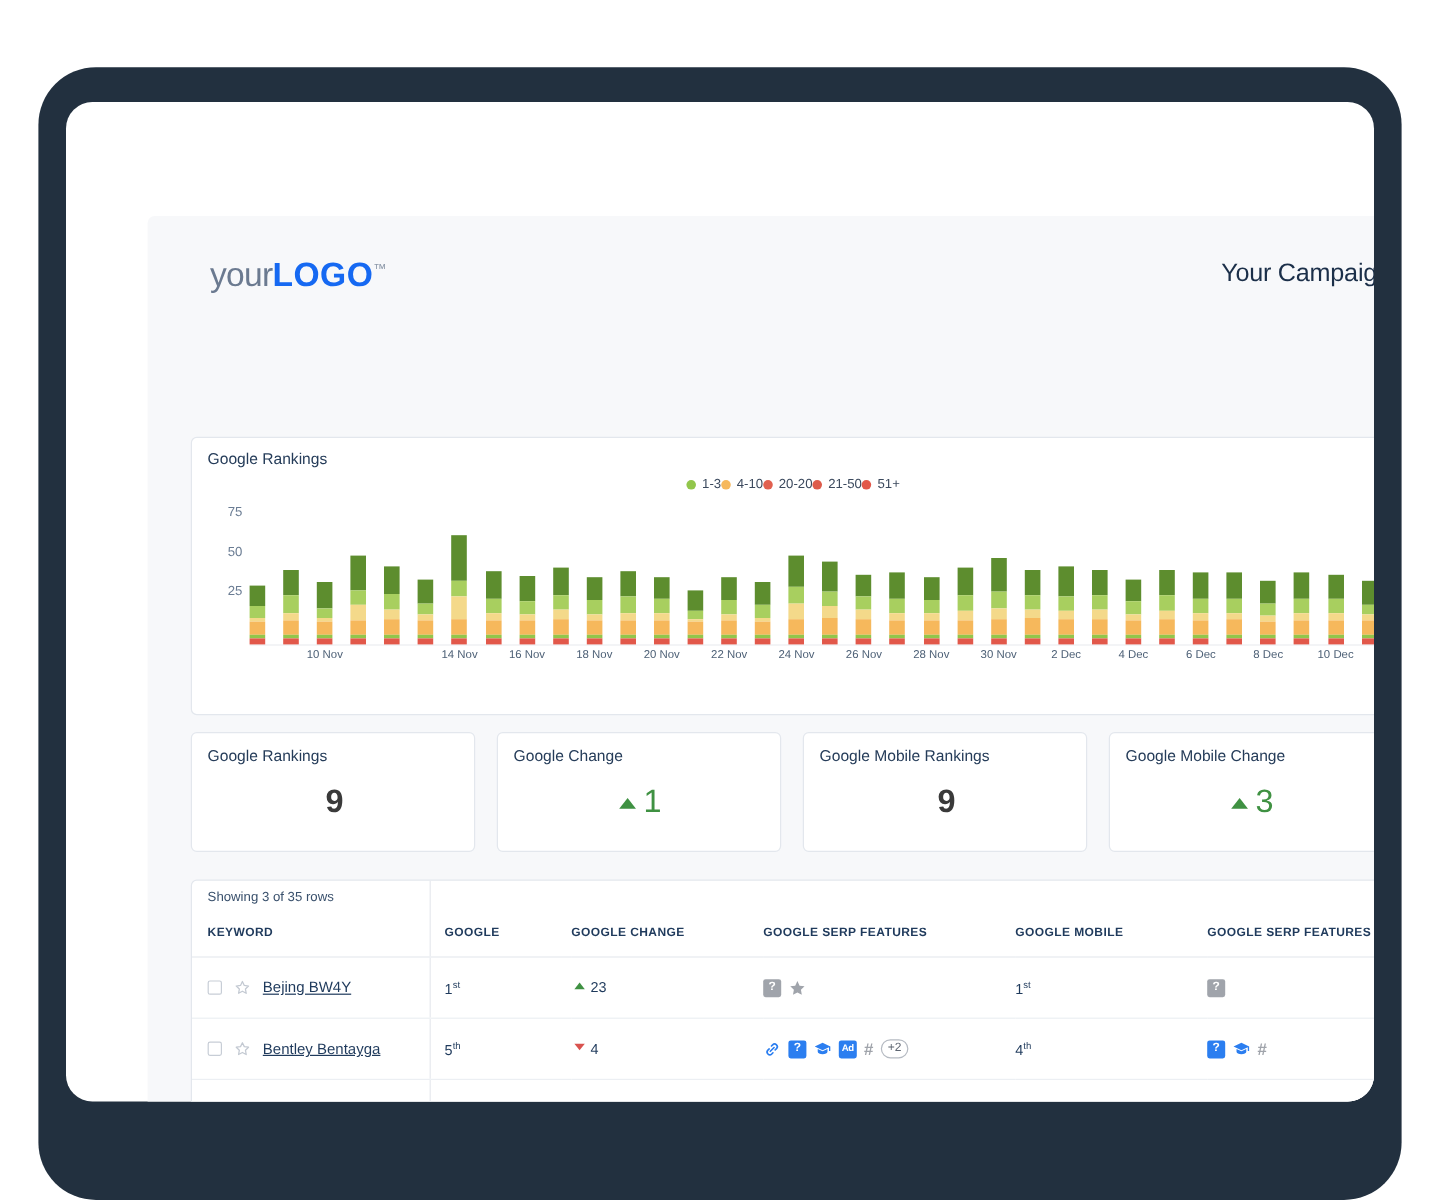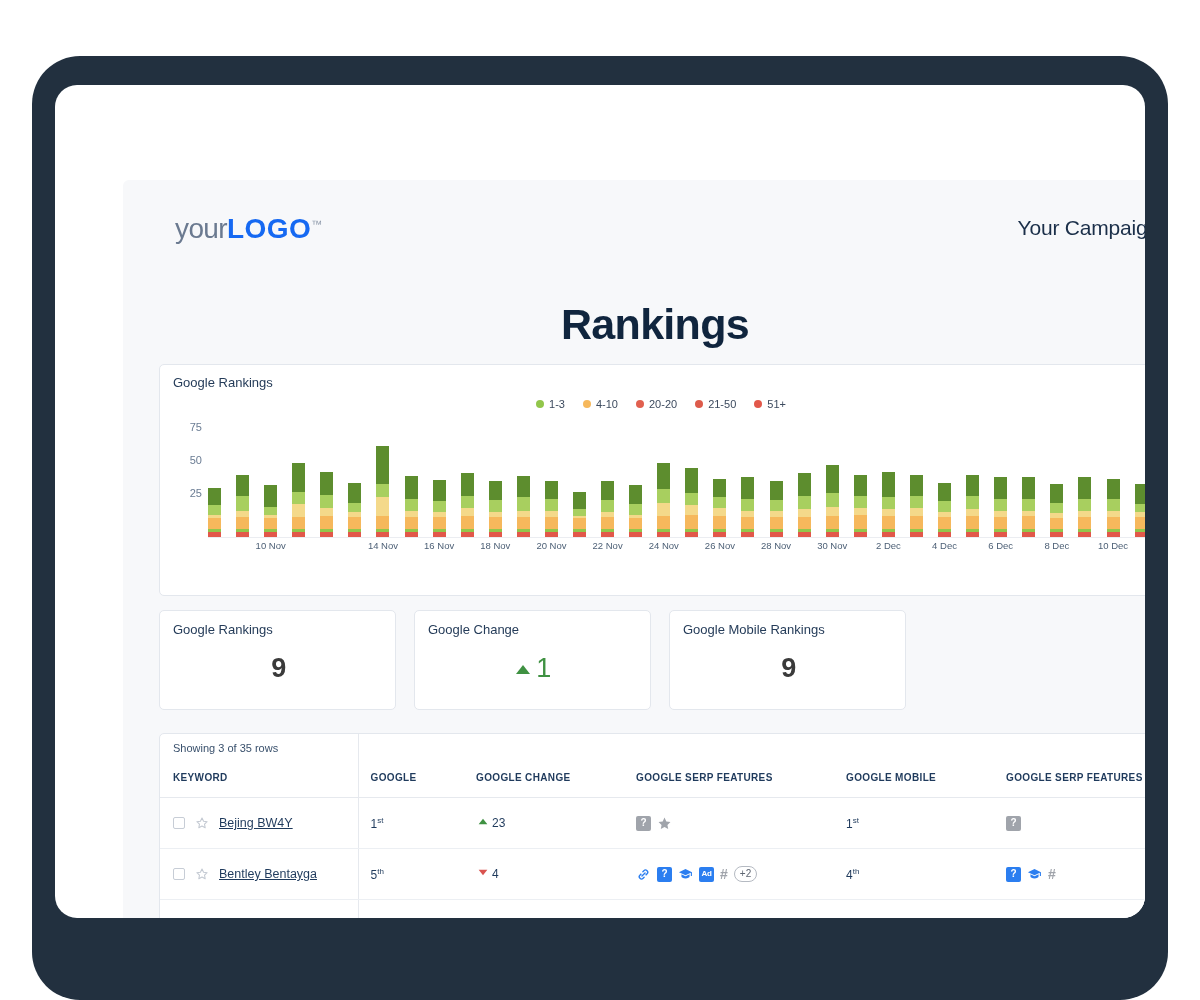--- a/index.html
+++ b/index.html
@@ -74,21 +74,21 @@
   }
 
   
   #chart-card { left: 36px; top: 184px; width: 1002px; height: 232px; }
   .chart-title {
     position: absolute; left: 13px; top: 10px;
     font-size: 13px; color: #253c59;
   }
   .legend {
     position: absolute; left: 0; top: 33px; width: 1002px;
-    display: flex; justify-content: center; gap: 18px;
+    display: flex; justify-content: center; 
     font-size: 11px; color: #3c4a5e;
   }
   .legend-item { display: flex; align-items: center; gap: 5px; }
   .legend-dot { width: 8px; height: 8px; border-radius: 50%; display: block; }
 
   .plot {
     position: absolute; left: 0; top: 55px;
     width: 1002px; height: 130px;
   }
   .y-axis { position: absolute; left: 0; top: 0; width: 46px; height: 118px; }
@@ -213,21 +213,20 @@
   <div class="device-inner">
     <div class="page">
 
       <div class="topbar">
         <div class="logo">
           <span class="your">your</span><span class="lg">LOGO</span><span class="tm">™</span>
         </div>
         <div class="campaign">Your Campaign</div>
       </div>
 
-      <div class="page-title">Rankings</div>
 
       <div class="card" id="chart-card">
         <div class="chart-title">Google Rankings</div>
         <div class="legend" id="legend">
             <div class="legend-item">
               <span class="legend-dot" style="background: rgb(146, 198, 75);"></span>
               <span>1-3</span>
             </div>
             <div class="legend-item">
               <span class="legend-dot" style="background: rgb(246, 184, 92);"></span>
@@ -600,20 +599,24 @@
         <div class="kpi-value"><span>9</span></div>
       </div>
       <div class="card kpi" id="kpi-1">
         <div class="kpi-label">Google Change</div>
         <div class="kpi-value up"><span class="tri up"></span><span>1</span></div>
       </div>
       <div class="card kpi" id="kpi-2">
         <div class="kpi-label">Google Mobile Rankings</div>
         <div class="kpi-value"><span>9</span></div>
       </div>
+      <div class="card kpi" id="kpi-3">
+        <div class="kpi-label">Google Mobile Change</div>
+        <div class="kpi-value up"><span class="tri up"></span><span>3</span></div>
+      </div>
 
       <div class="card" id="table-card">
         <div class="showing">Showing 3 of 35 rows</div>
         <div class="tbl">
           <table>
             <thead>
               <tr>
                 <th class="c-kw">KEYWORD</th>
                 <th class="c-g">GOOGLE</th>
                 <th class="c-gc">GOOGLE CHANGE</th>

